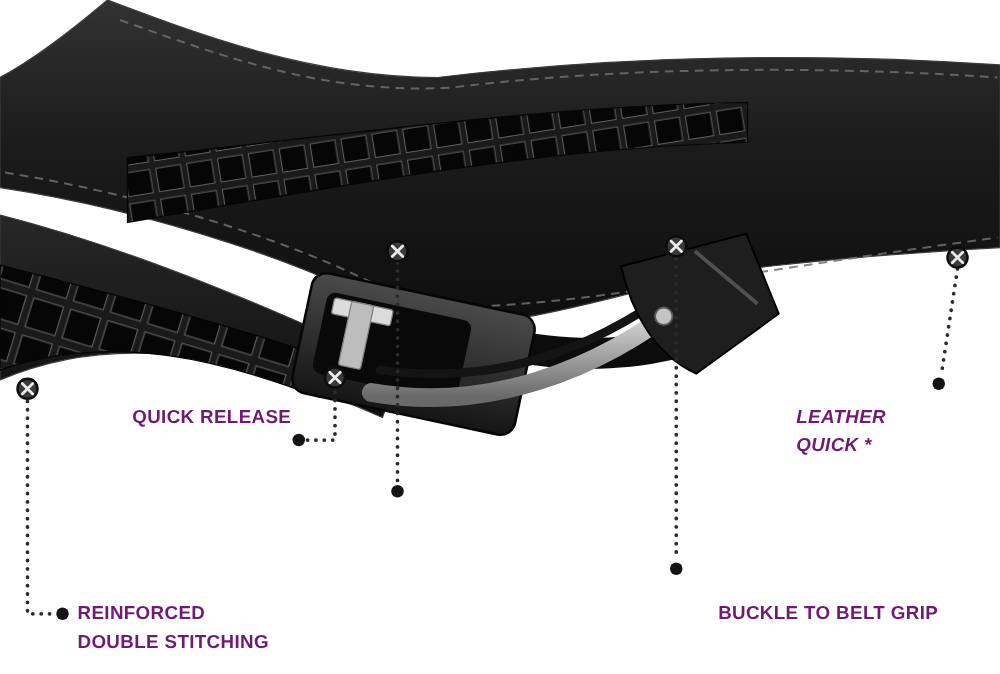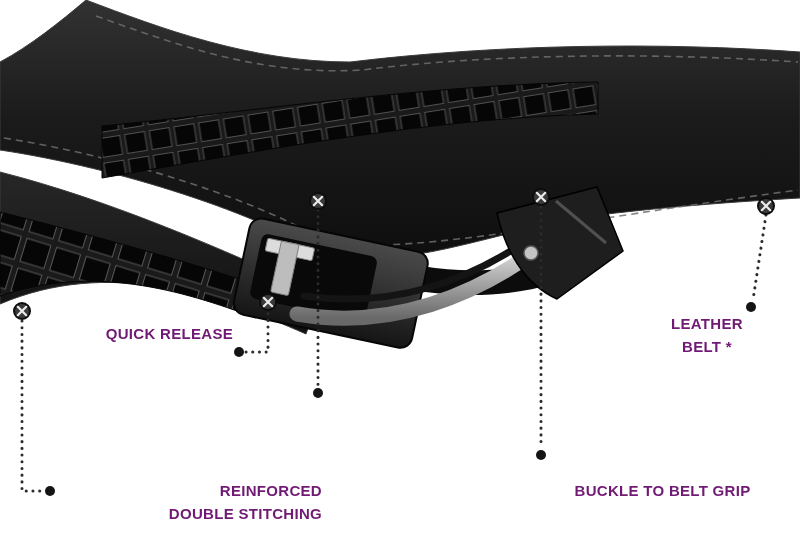--- a/index.html
+++ b/index.html
@@ -6,24 +6,24 @@
   .stage{
     position:relative;width:800px;height:539px;background:#ffffff;overflow:hidden;
     font-family:"Liberation Sans","DejaVu Sans",sans-serif;
   }
   .stage svg{position:absolute;left:0;top:0;display:block;}
   .lbl{
     position:absolute;font-weight:700;font-size:15px;line-height:23px;
     color:#701a75;letter-spacing:.3px;white-space:nowrap;
   }
   .lbl-quick{left:28px;top:322px;width:205px;text-align:right;}
-  .lbl-leather{left:637px;top:312px;width:140px;text-align:center;}
+  .lbl-leather{left:637px;top:322px;width:140px;font-style:italic;}
   .lbl-micro{left:293px;top:410px;width:245px;text-align:center;}
   .lbl-grip{left:530px;top:479px;width:265px;text-align:center;}
-  .lbl-reinforced{left:62px;top:479px;width:260px;text-align:right;}
+  .lbl-reinforced{left:62px;top:479px;width:260px;text-align:left;}
   .dotline{fill:none;stroke:#2b2b2b;stroke-width:3;stroke-linecap:round;stroke-dasharray:0.1 6.6;}
   .stitch{fill:none;stroke:#6e6e6e;stroke-width:1.6;stroke-dasharray:7 5;opacity:.85;}
 </style>
 </head>
 <body>
 
 <div class="stage">
 
   <svg width="800" height="539" viewBox="0 0 800 539">
     <defs>
@@ -132,21 +132,21 @@
       </g>
     </g>
   </svg>
 
   <div class="lbl lbl-quick">
     <div>QUICK RELEASE</div>
   </div>
 
   <div class="lbl lbl-leather">
     <div>LEATHER</div>
-    <div>BELT *</div>
+    <div>QUICK *</div>
   </div>
 
   <div class="lbl lbl-micro">
   </div>
 
   <div class="lbl lbl-grip">
     <div>BUCKLE TO BELT GRIP</div>
   </div>
 
   <div class="lbl lbl-reinforced">

